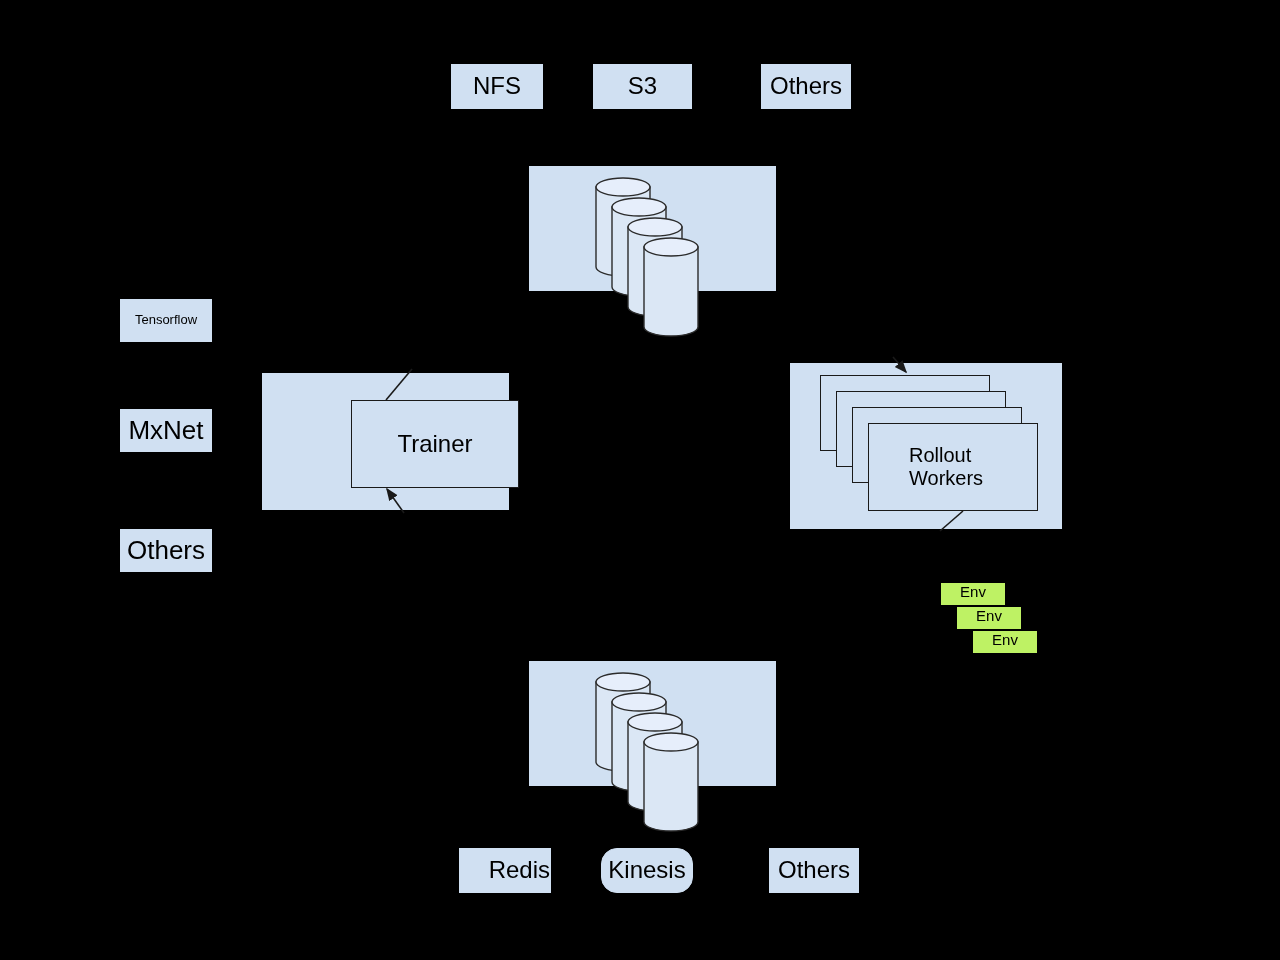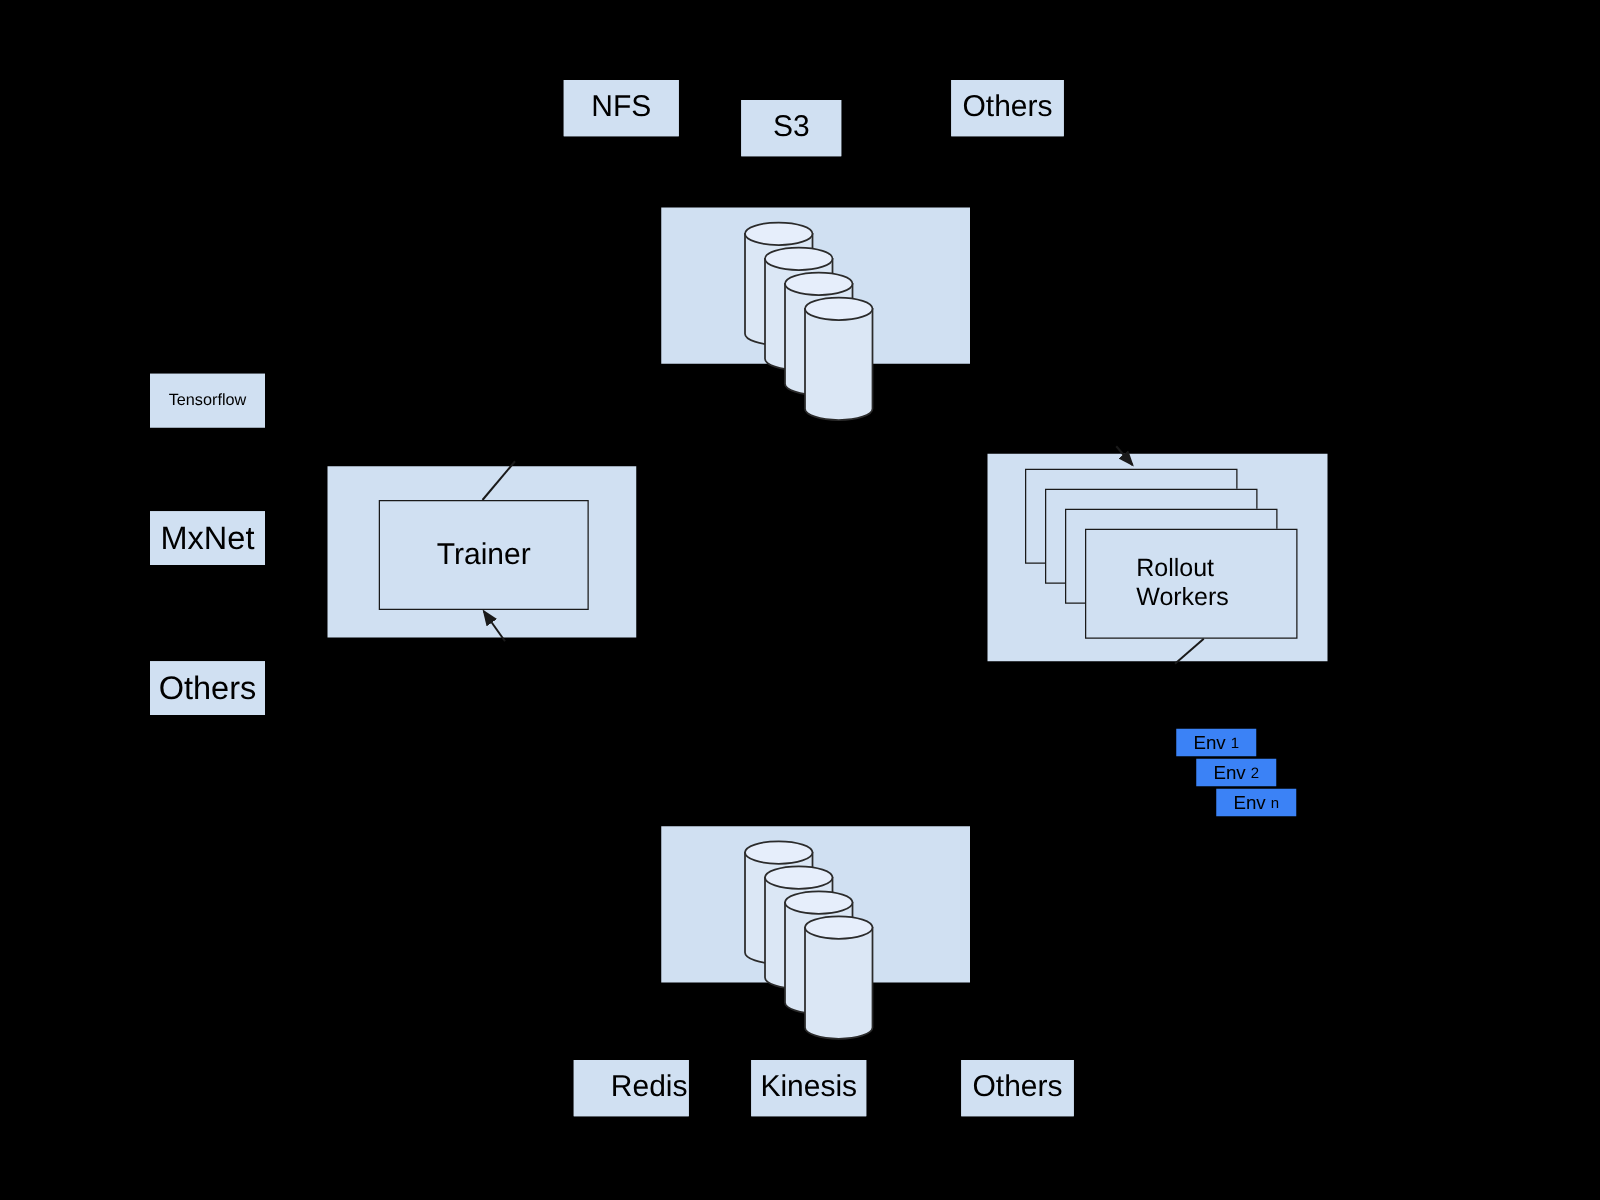--- a/index.html
+++ b/index.html
@@ -24,42 +24,44 @@
     box-sizing: border-box;
     display: flex;
     align-items: center;
     justify-content: center;
     color: #000000;
     text-align: center;
     line-height: 1.1;
   }
   .box.outlined {
     border: 1px solid #1a1a1a;
+    margin-left: 48px;
   }
   .plain-fill {
     position: absolute;
     background: #d0e0f2;
     box-sizing: border-box;
   }
 
   
   .t-lg  { font-size: 24px; }
   .t-md  { font-size: 26px; }
   .t-sm  { font-size: 13px; }
 
   
   .env-chip {
     position: absolute;
-    background: #3b82f6;
+    background: #bef264;
     box-sizing: border-box;
     display: flex;
     align-items: center;
-    justify-content: center;
+    justify-content: space-between;
     gap: 4px;
     color: #000000;
+    flex-direction: column;
   }
   .env-chip .env-word { font-size: 15px; }
   .env-chip .env-num  { font-size: 12px; }
 
   
   .card {
     position: absolute;
     background: #d0e0f2;
     border: 1px solid #1a1a1a;
     box-sizing: border-box;
@@ -92,21 +94,21 @@
   .edge      { stroke: #1a1a1a; stroke-width: 1.6; fill: none; }
 </style>
 </head>
 <body>
 
 <div id="canvas">
 
   <div class="box t-lg" style="left:451px; top:64px; width:92px; height:45px;">
     <span>NFS</span>
   </div>
-  <div class="box t-lg" style="left:593px; top:64px; width:80px; height:45px;margin-top:16px;">
+  <div class="box t-lg" style="left:593px; top:64px; width:99px; height:45px;">
     <span>S3</span>
   </div>
   <div class="box t-lg" style="left:761px; top:64px; width:90px; height:45px;">
     <span>Others</span>
   </div>
 
   <div class="plain-fill" style="left:529px; top:166px; width:247px; height:125px;">
     <svg class="db" style="left:62px; top:4px; width:120px; height:120px;" viewBox="0 0 120 120">
 
       <path class="cyl-body" d="M 5,17 L 5,97 A 27,9 0 0 0 59,97 L 59,17 Z"></path>
@@ -170,21 +172,21 @@
       <path class="cyl-body" d="M 37,57 L 37,137 A 27,9 0 0 0 91,137 L 91,57 Z"></path>
       <ellipse class="cyl-top" cx="64" cy="57" rx="27" ry="9"></ellipse>
       <path class="cyl-body" d="M 53,77 L 53,157 A 27,9 0 0 0 107,157 L 107,77 Z"></path>
       <ellipse class="cyl-top" cx="80" cy="77" rx="27" ry="9"></ellipse>
     </svg>
   </div>
 
   <div class="box t-lg" style="left:459px; top:848px; width:92px; height:45px;justify-content:flex-end;">
     <span>Redis</span>
   </div>
-  <div class="box t-lg" style="left:601px; top:848px; width:92px; height:45px;">
+  <div class="box t-lg" style="left:601px; top:848px; width:92px; height:45px;border-radius:16px;">
     <span>Kinesis</span>
   </div>
   <div class="box t-lg" style="left:769px; top:848px; width:90px; height:45px;">
     <span>Others</span>
   </div>
 
   <svg class="layer" viewBox="0 0 1280 960">
     <defs>
       <marker id="arrowhead" markerWidth="9" markerHeight="9" refX="7" refY="3.2" orient="auto" markerUnits="strokeWidth">
         <path d="M0,0 L8,3.2 L0,6.4 Z" fill="#1a1a1a"></path>

